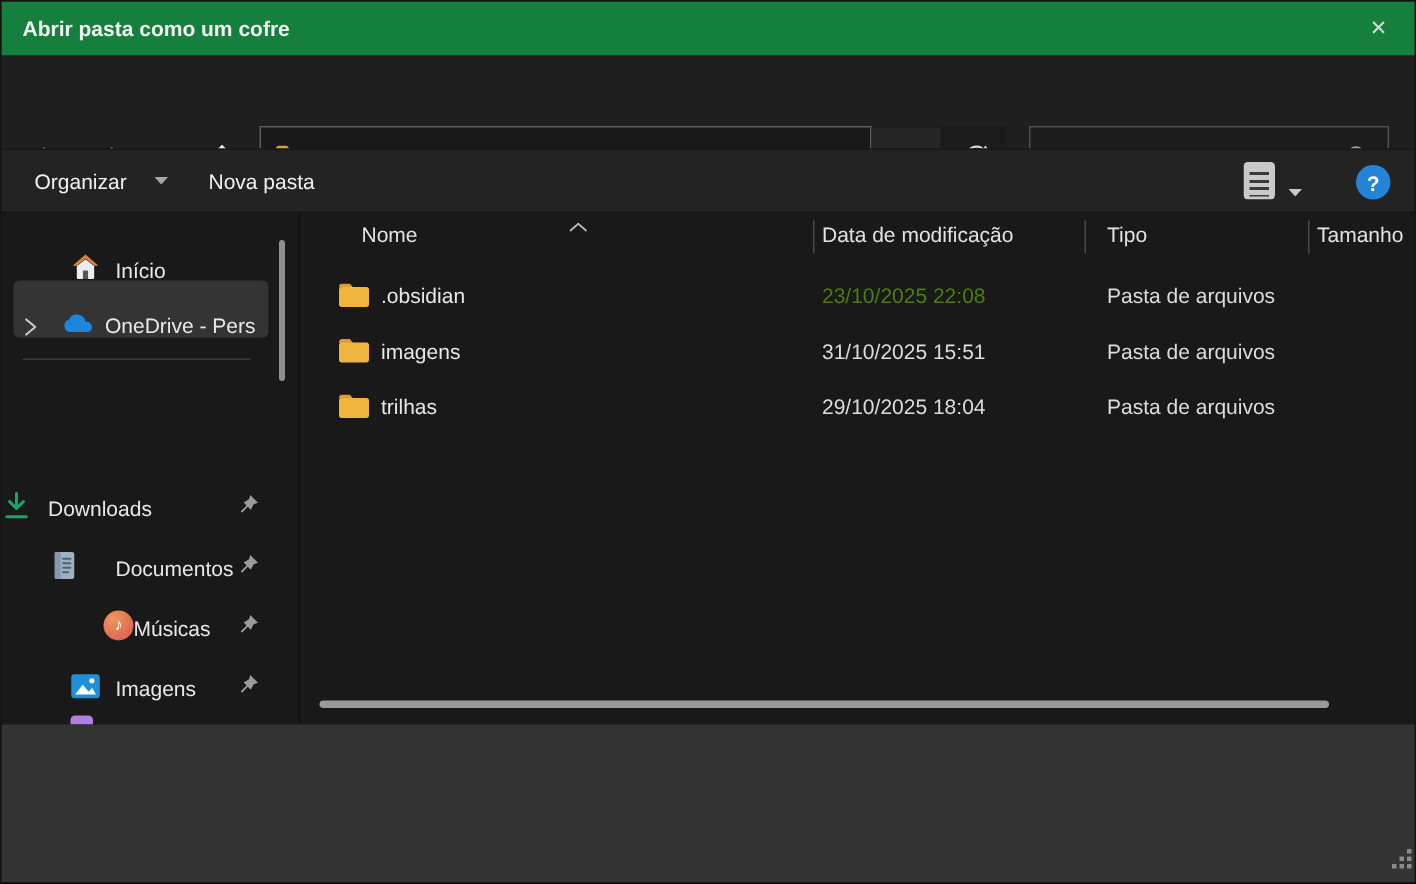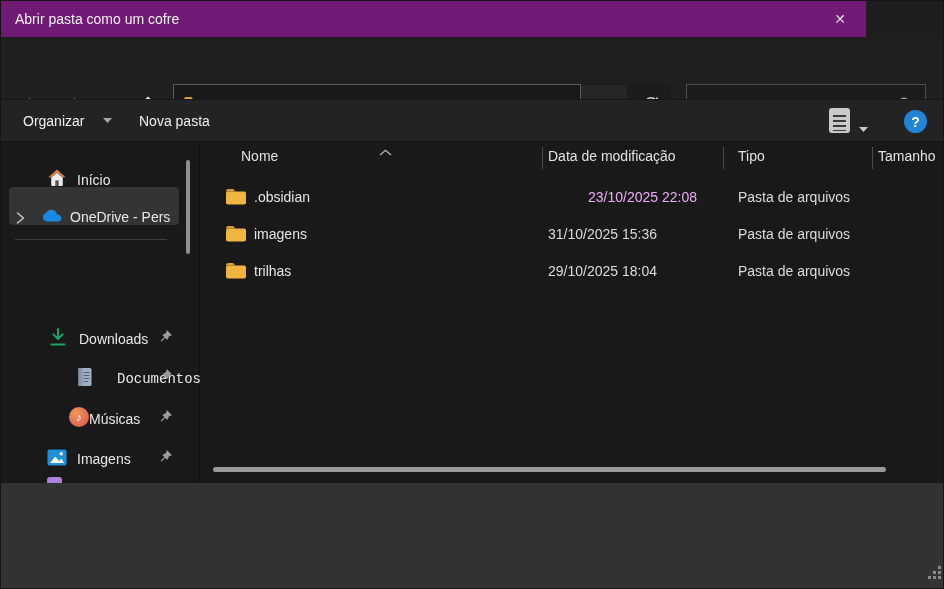--- a/index.html
+++ b/index.html
@@ -1,20 +1,20 @@
 <!DOCTYPE html>
 <html><head>
 <meta charset="utf-8">
 <style>
   html,body{margin:0;padding:0;background:#000;}
   .win{position:relative;width:944px;height:589px;background:#1d1d1d;overflow:hidden;
        font-family:"Liberation Sans","DejaVu Sans",sans-serif;color:#e8e8e8;
        border:1px solid #141414;box-sizing:border-box;}
   
-  .titlebar{position:absolute;left:0;top:0;width:865px;height:36px;background:#701a75;}
+  .titlebar{position:absolute;left:0;top:0;width:944px;height:36px;background:#15803d;font-weight:bold;}
   .title{position:absolute;left:14px;top:0;line-height:36px;font-size:14px;color:#f2f2f2;white-space:nowrap;}
   .close-btn{position:absolute;right:4px;top:0;width:44px;height:36px;display:flex;align-items:center;justify-content:center;}
   .x-glyph::before{content:"\2715";font-size:14px;color:#d8d8d8;}
   
   .navrow{position:absolute;left:0;top:36px;width:944px;height:62px;background:#1f1f1f;}
   .navbtn{position:absolute;top:48px;width:40px;height:40px;display:flex;align-items:center;justify-content:center;}
   .addr-strip{position:absolute;left:172px;top:47px;width:498px;height:42px;background:#1b1b1b;}
   .addr-field{position:absolute;left:0;top:0;width:408px;height:41px;border:1px solid #5c5c5c;background:#191919;
               box-sizing:border-box;display:flex;align-items:center;gap:9px;padding-left:10px;overflow:hidden;}
   .addr-text{font-size:14px;color:#ececec;white-space:nowrap;}
@@ -173,36 +173,36 @@
           <svg width="22" height="15" viewBox="0 0 22 15">
               <path d="M19.2 14H5.6a4.6 4.6 0 0 1-1.3-9A6.4 6.4 0 0 1 16.5 6.4 4.1 4.1 0 0 1 19.2 14z" fill="#1b87dd"></path>
             </svg>
         </span>
         <span style="width:100px;overflow:hidden;white-space:nowrap;">OneDrive - Perso</span>
       </div>
 
       <div class="side-sep"></div>
 
 
-      <div class="side-row" style="top:167px;padding-left:47px;box-sizing:border-box;gap:11px;">
+      <div class="side-row" style="top:167px;box-sizing:border-box;gap:11px;">
         <span class="icon20">
           <svg width="18" height="20" viewBox="0 0 18 20">
               <path d="M9 2v10M9 12l-4.6-4.6M9 12l4.6-4.6" fill="none" stroke="#18a666" stroke-width="2" stroke-linecap="round" stroke-linejoin="round"></path>
               <path d="M2.5 17.5h13" stroke="#18a666" stroke-width="2" stroke-linecap="round"></path>
             </svg>
         </span>
         <span>Downloads</span>
         <span class="pin">
           <svg width="15" height="15" viewBox="0 0 15 15">
               <path d="M8.8 1l5.2 5.2-2.9 1-1.9 3.7-2-2-3.8 3.9-.9-.9L6.4 8 4.4 6l3.6-2.1z" fill="#9a9a9a"></path>
             </svg>
         </span>
       </div>
 
-      <div class="side-row" style="top:207px;padding-left:76px;box-sizing:border-box;gap:24px;font-family:Liberation Mono, monospace;">
+      <div class="side-row" style="top:207px;padding-left:32px;box-sizing:border-box;gap:24px;">
         <span class="icon20">
           <svg width="16" height="20" viewBox="0 0 16 20">
               <rect x="1.5" y="1" width="13" height="18" rx="1.5" fill="#9fb0c1"></rect>
               <rect x="1.5" y="1" width="4" height="18" fill="#8698ab"></rect>
               <path d="M7 5.5h5M7 8.5h5M7 11.5h5M7 14.5h3.5" stroke="#52616f" stroke-width="1.2" stroke-linecap="round"></path>
             </svg>
         </span>
         <span>Documentos</span>
         <span class="pin">
           <svg width="15" height="15" viewBox="0 0 15 15">
@@ -257,33 +257,33 @@
     </div>
 
     <div class="file-row" style="top:37px;">
       <span class="row-icon">
         <svg width="20" height="16" viewBox="0 0 20 16">
             <path d="M0 2.2C0 1 .9 0 2 0h5.2l2.2 2.6H0z" fill="#df9b35"></path>
             <rect x="0" y="2.4" width="20" height="13.2" rx="1.8" fill="#f0b53e"></rect>
           </svg>
       </span>
       <span class="row-text" style="left:53px;">.obsidian</span>
-      <span class="row-text" style="left:347px;color:#f0abfc;margin-left:40px;">23/10/2025 22:08</span>
+      <span class="row-text" style="left:347px;color:#4d7c0f;">23/10/2025 22:08</span>
       <span class="row-text" style="left:537px;color:#dcdcdc;">Pasta de arquivos</span>
       <span class="row-text" style="left:700px;"></span>
     </div>
     <div class="file-row" style="top:74px;">
       <span class="row-icon">
         <svg width="20" height="16" viewBox="0 0 20 16">
             <path d="M0 2.2C0 1 .9 0 2 0h5.2l2.2 2.6H0z" fill="#df9b35"></path>
             <rect x="0" y="2.4" width="20" height="13.2" rx="1.8" fill="#f0b53e"></rect>
           </svg>
       </span>
       <span class="row-text" style="left:53px;">imagens</span>
-      <span class="row-text" style="left:347px;color:#dcdcdc;">31/10/2025 15:36</span>
+      <span class="row-text" style="left:347px;color:#dcdcdc;">31/10/2025 15:51</span>
       <span class="row-text" style="left:537px;color:#dcdcdc;">Pasta de arquivos</span>
       <span class="row-text" style="left:700px;"></span>
     </div>
     <div class="file-row" style="top:111px;">
       <span class="row-icon">
         <svg width="20" height="16" viewBox="0 0 20 16">
             <path d="M0 2.2C0 1 .9 0 2 0h5.2l2.2 2.6H0z" fill="#df9b35"></path>
             <rect x="0" y="2.4" width="20" height="13.2" rx="1.8" fill="#f0b53e"></rect>
           </svg>
       </span>

